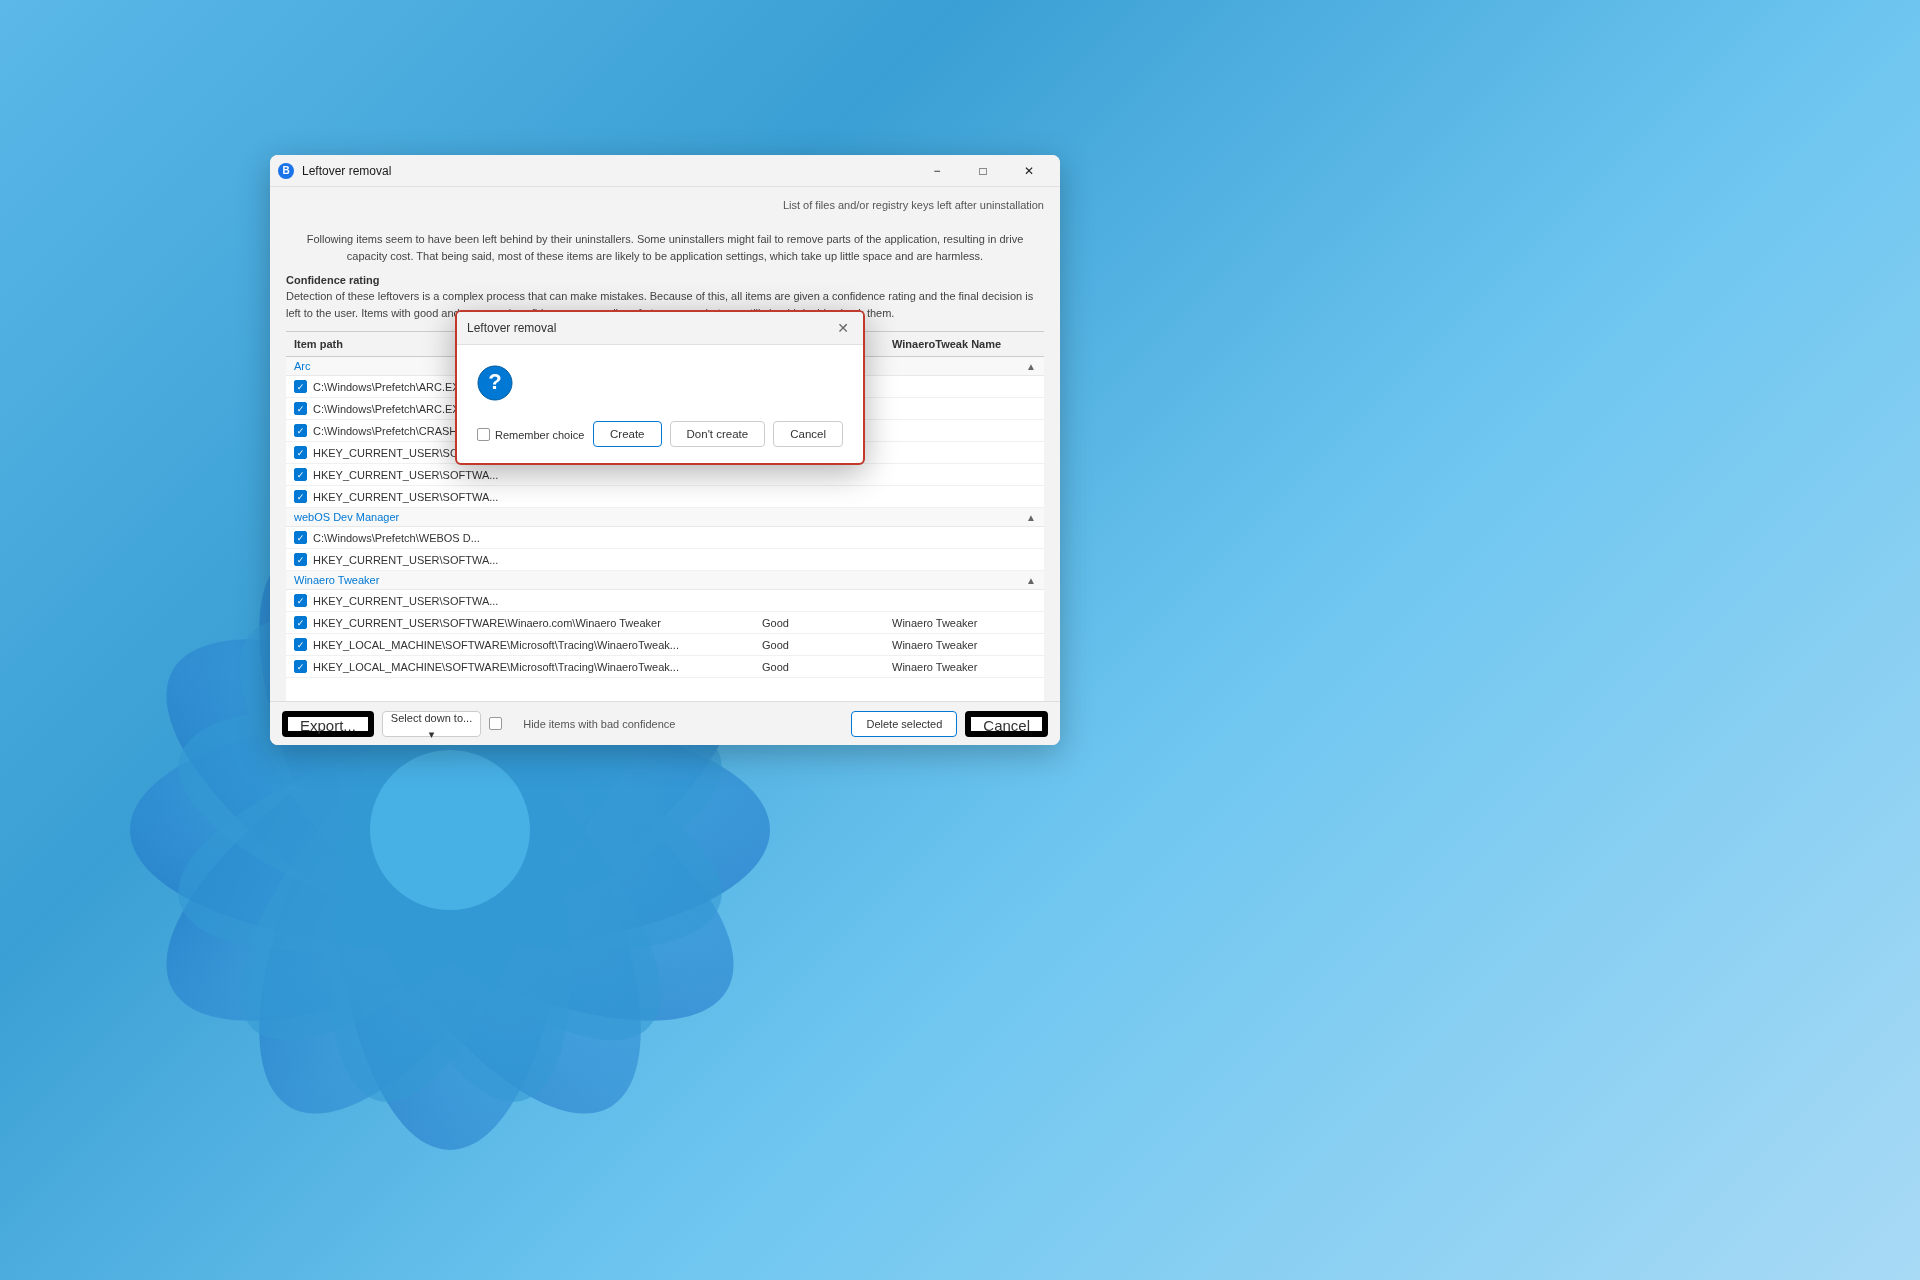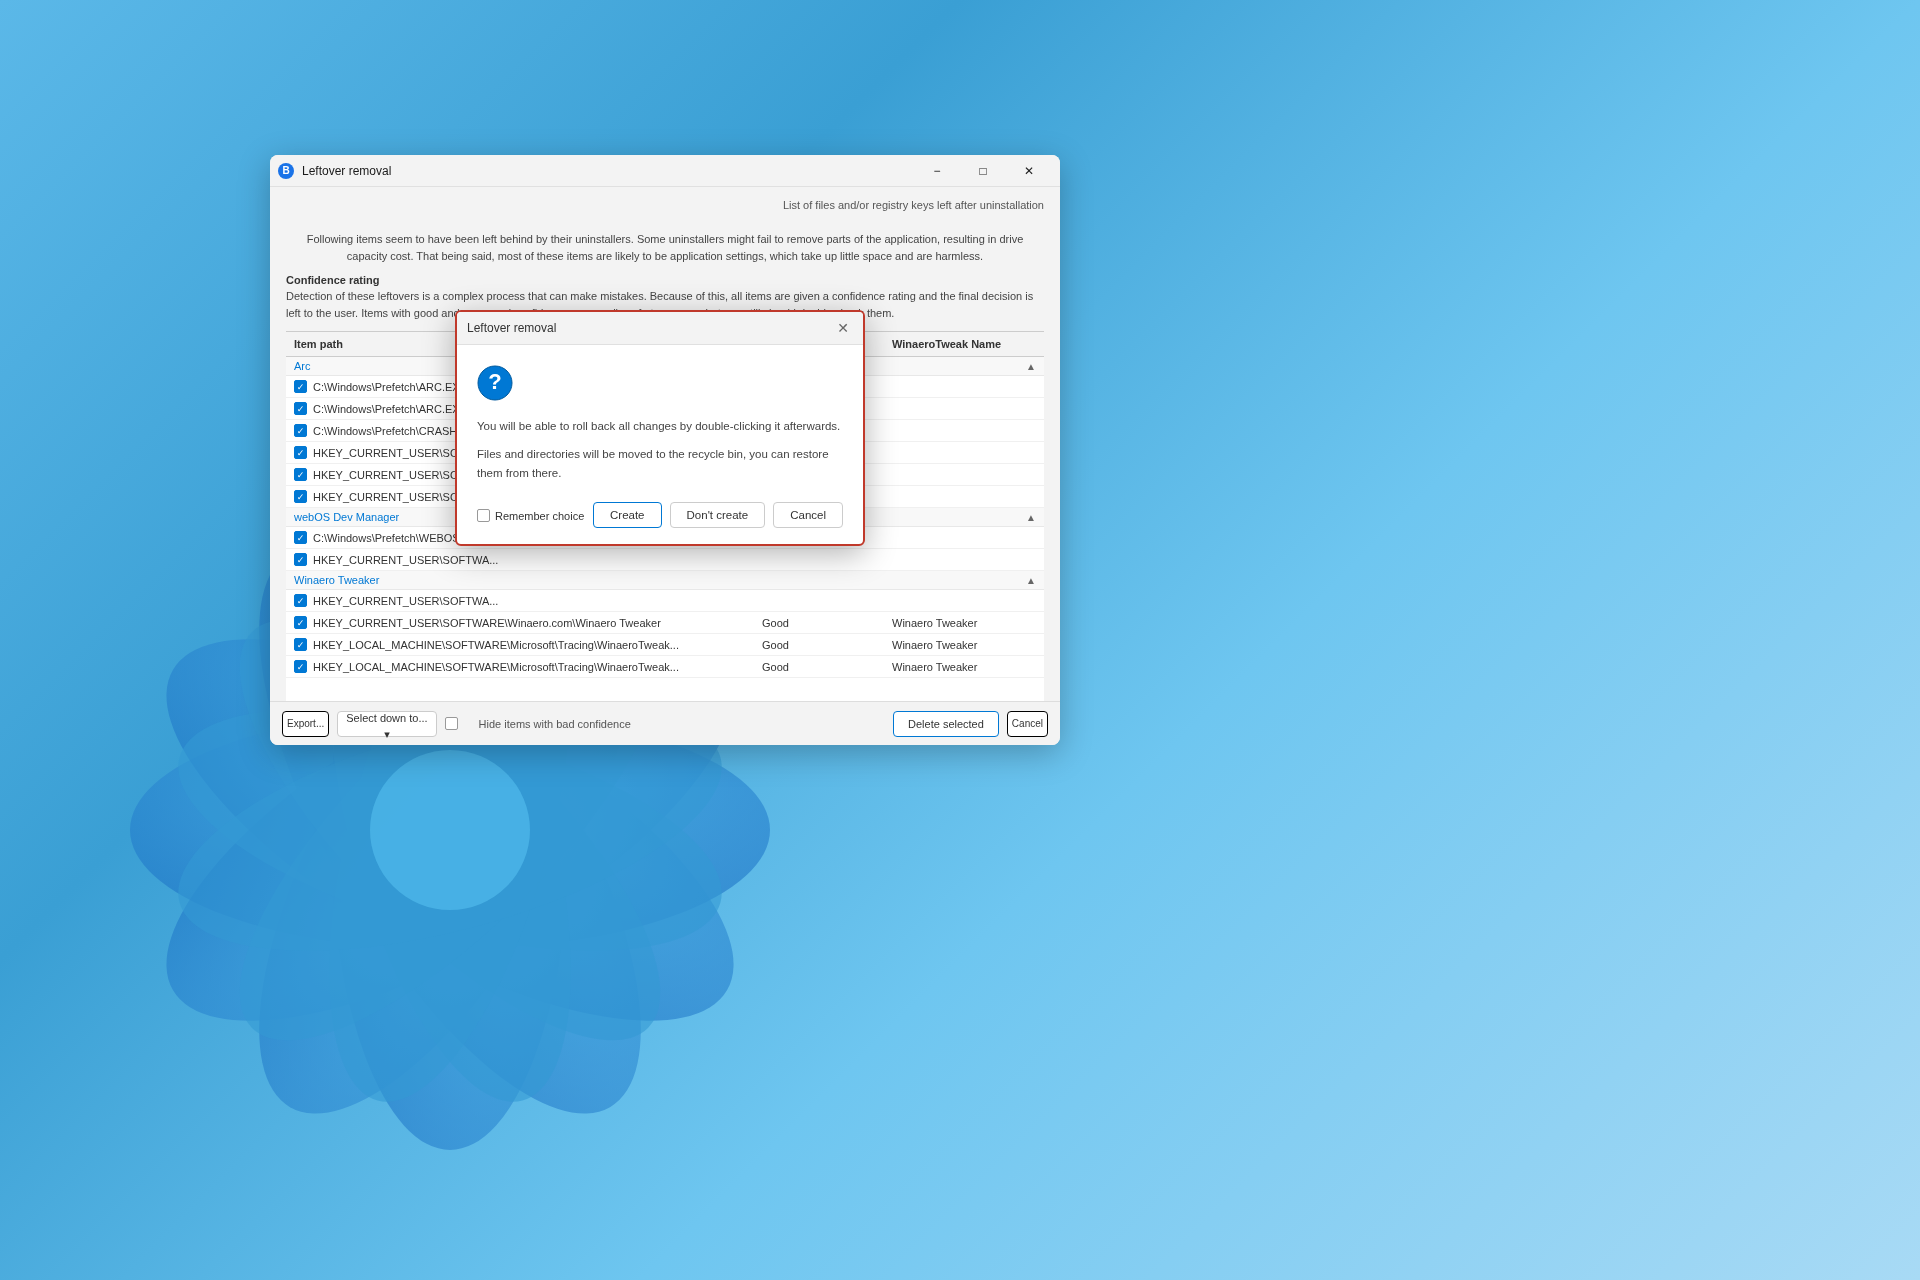--- a/index.html
+++ b/index.html
@@ -235,23 +235,23 @@
       align-items: center;
       gap: 8px;
       border-top: 1px solid #ddd;
       background: #f3f3f3;
       border-radius: 0 0 8px 8px;
       flex-shrink: 0;
     }
 
     .footer-btn {
       height: 26px;
-      padding: 0 4px;
-      font-size: 10px;
-      border: 1px solid #000000;
+      padding: 0 12px;
+      font-size: 15px;
+      border: 6px solid #000000;
       background: white;
       border-radius: 4px;
       cursor: pointer;
       color: #333;
     }
 
     .select-dropdown {
       height: 26px;
       padding: 0 8px;
       font-size: 11px;
@@ -630,24 +630,20 @@
   </div>
   <div class="dialog-body">
     <div class="dialog-main-row">
       <div class="dialog-icon">
         <svg viewBox="0 0 36 36" xmlns="http://www.w3.org/2000/svg">
           <circle cx="18" cy="18" r="17" fill="#0078d4" stroke="#005a9e" stroke-width="1"></circle>
           <text x="18" y="24" text-anchor="middle" fill="white" font-size="22" font-weight="bold" font-family="Arial">?</text>
         </svg>
       </div>
     </div>
-    <div class="dialog-info-block">
-      <div class="dialog-info-text">You will be able to roll back all changes by double-clicking it afterwards.</div>
-      <div class="dialog-info-text2">Files and directories will be moved to the recycle bin, you can restore them from there.</div>
-    </div>
     <div class="dialog-footer">
       <div class="remember-area">
         <div class="remember-chk"></div>
         <span>Remember choice</span>
       </div>
       <button class="dialog-btn primary">Create</button>
       <button class="dialog-btn">Don't create</button>
       <button class="dialog-btn">Cancel</button>
     </div>
   </div>

